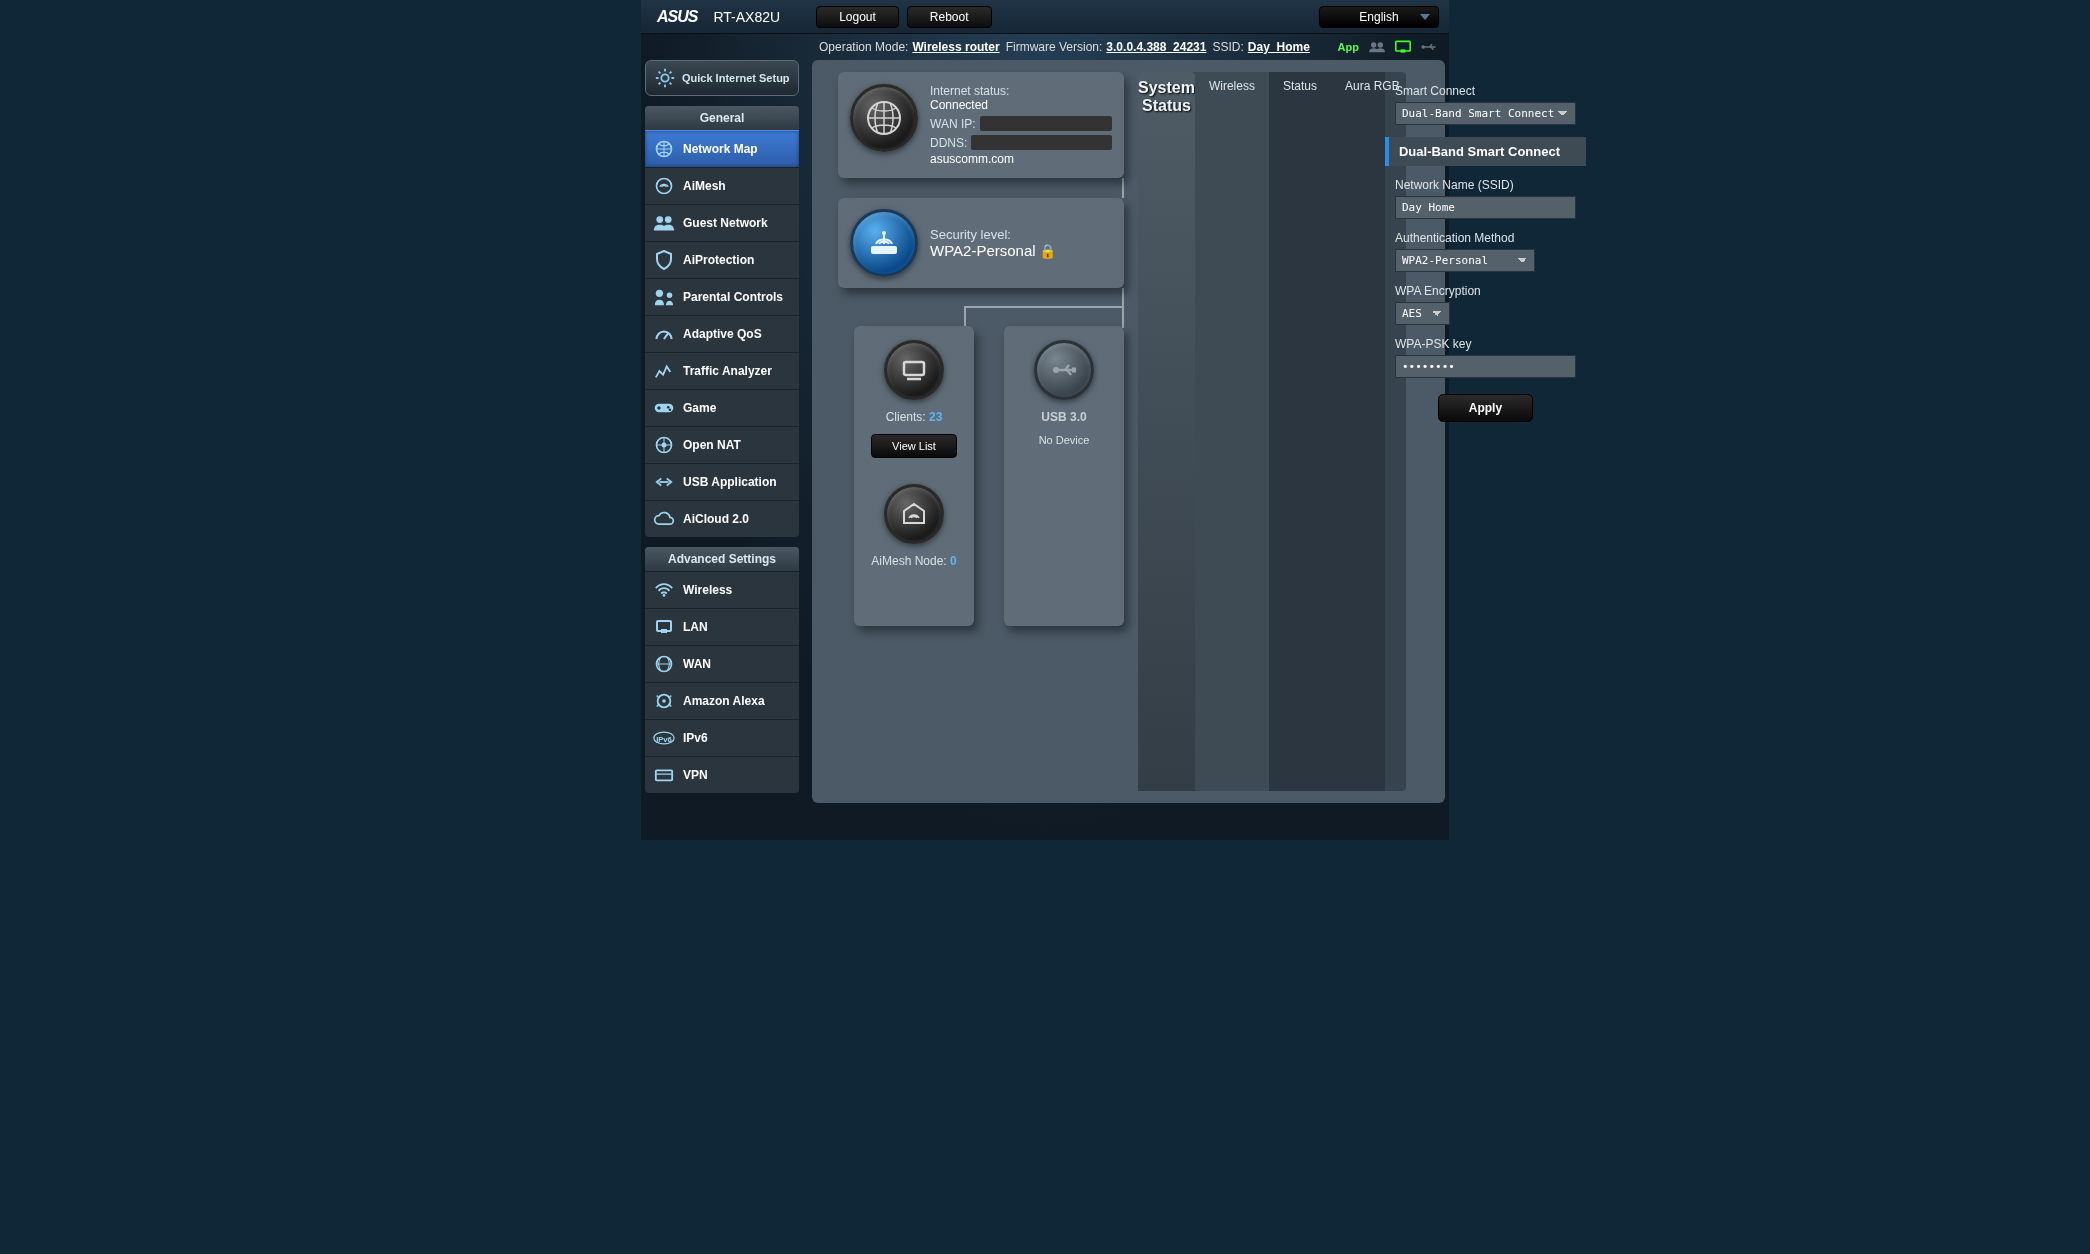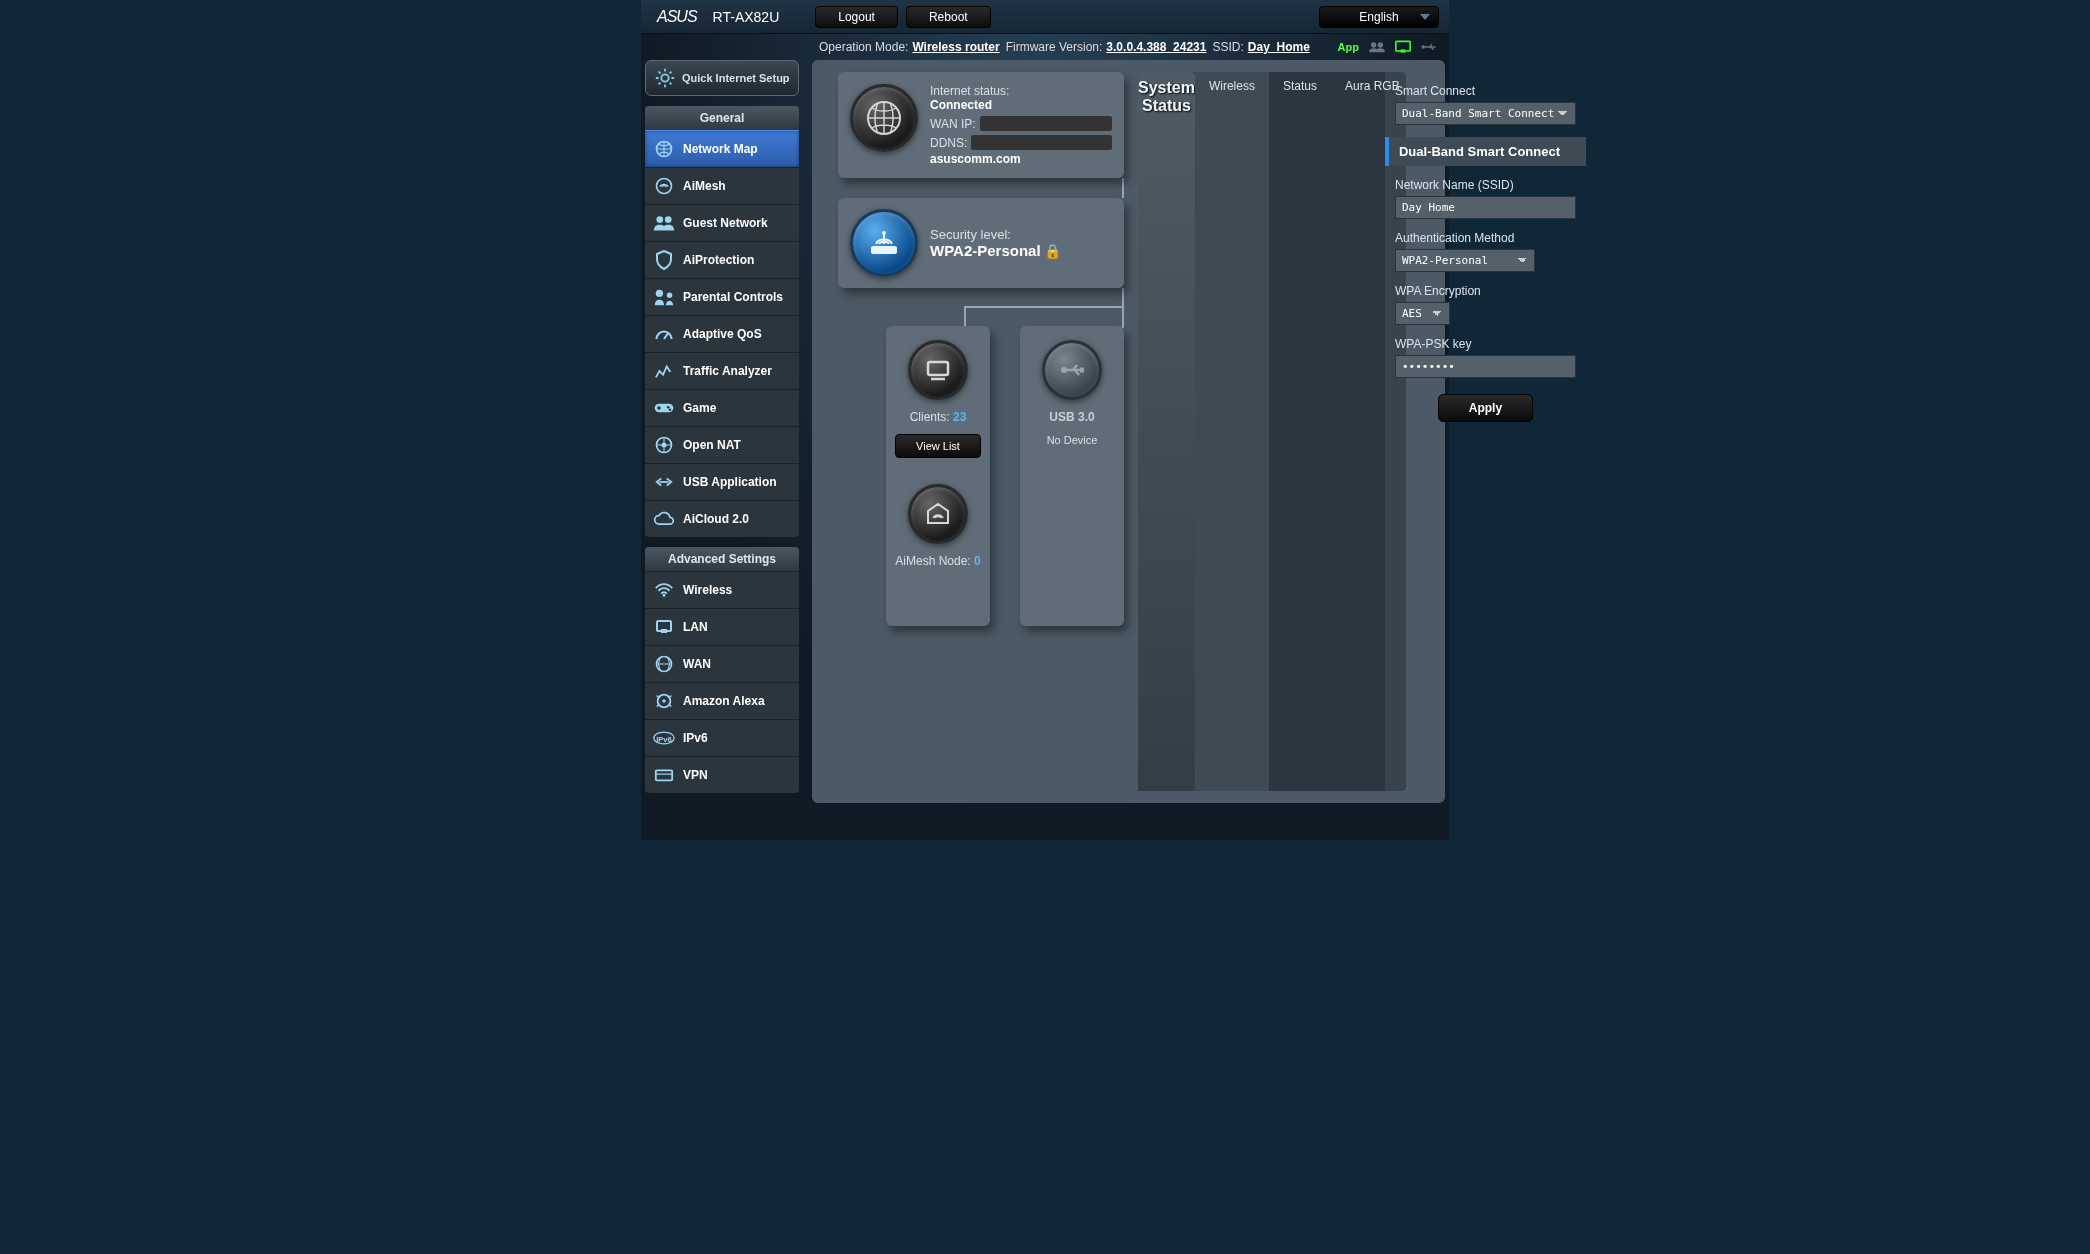--- a/index.html
+++ b/index.html
@@ -1,20 +1,20 @@
 <!DOCTYPE html>
 <html><head>
 <meta charset="utf-8">
 <style>
 *{box-sizing:border-box;margin:0;padding:0}
 body{background:#0f2736;font-family:Arial,Helvetica,sans-serif;font-size:13px;color:#fff}
 .page{width:808px;margin:0 auto;background:radial-gradient(ellipse at 50% 0%,#263f55 0%,#0f1a24 70%);min-height:840px;padding-bottom:20px}
 
 .topbar{height:34px;display:flex;align-items:center;gap:8px;padding:0 0 0 16px;background:linear-gradient(#1f3446,#162635);border-bottom:1px solid #0a1118}
-.logo{font-weight:400;font-style:italic;letter-spacing:-1px;font-size:16px}
+.logo{font-weight:700;font-style:italic;letter-spacing:-1px;font-size:16px}
 .model{font-size:14px;font-weight:normal;margin-left:8px}
 .btn-top{background:linear-gradient(#2a2a2a,#0d0d0d);border:1px solid #000;border-radius:4px;height:22px;padding:0 22px;color:#fff;font-size:12px;cursor:pointer}
 .lang-sel{margin-left:auto;margin-right:10px;background:linear-gradient(#1a1a1a,#000);border:1px solid #000;border-radius:4px;height:22px;width:120px;display:flex;align-items:center;justify-content:center;color:#fff;font-size:12px;position:relative;cursor:pointer}
 .lang-sel::after{content:'';position:absolute;right:8px;border-left:5px solid transparent;border-right:5px solid transparent;border-top:6px solid #5a7a9a}
 
 .infostrip{height:26px;display:flex;align-items:center;padding-left:178px;font-size:12px;color:#ddd}
 .infostrip .ul{text-decoration:underline;font-weight:bold;color:#fff;cursor:pointer}
 .infostrip .sp{margin-right:4px}
 .strip-icons{margin-left:auto;display:flex;gap:10px;padding-right:12px;align-items:center}
 .sicon{width:16px;height:14px}
@@ -34,30 +34,30 @@
 .center{flex:1;background:#4b5a66;border-radius:6px;display:flex;gap:14px;padding:12px}
 .mapcol{width:300px;display:flex;flex-direction:column;align-items:flex-end}
 .card{background:#606d78;border-radius:6px;box-shadow:4px 6px 8px rgba(0,0,0,.4);padding:12px;width:286px;position:relative}
 .card1{display:flex;align-items:flex-start;gap:12px;height:106px}
 .bigico{width:68px;height:68px;border-radius:50%;background:radial-gradient(circle at 35% 30%,#666,#1a1a1a 70%);border:3px solid #2a2a2a;display:flex;align-items:center;justify-content:center;flex-shrink:0;box-shadow:0 2px 6px rgba(0,0,0,.5),inset 0 2px 4px rgba(255,255,255,.2)}
 .bigico.blue{background:radial-gradient(circle at 35% 30%,#5aaff0,#0a4a8a 70%);border-color:#1a3a5a}
 .bigico.small{width:60px;height:60px}
 .bigico.dim{background:radial-gradient(circle at 35% 30%,#7a8690,#3a444c 70%);border-color:#2a3238}
 .card-info{flex:1;font-size:12px}
 .ci-label{color:#d8e0e6}
-.ci-val{color:#fff;font-weight:bold}
+.ci-val{color:#fff;font-weight:normal}
 .wip{display:flex;align-items:center;gap:4px;margin-top:4px}
 .blk{background:#333;height:15px;flex:1;border-radius:2px}
 .line-down{width:2px;height:20px;background:#9aa5ae}
 .card2{display:flex;align-items:center;gap:12px;height:90px}
 .sec-info{flex:1}
 .lock{color:#bbb;margin-left:4px;font-size:14px}
 .hconn{width:160px;height:22px;border:2px solid #9aa5ae;border-bottom:none;margin-top:-2px}
 .row2{display:flex;gap:30px;margin-top:-2px}
-.card-sm{background:#606d78;border-radius:6px;box-shadow:4px 6px 8px rgba(0,0,0,.4);padding:14px 8px;width:104px;display:flex;flex-direction:column;align-items:center;gap:10px;min-height:300px}
+.card-sm{background:#606d78;border-radius:6px;box-shadow:4px 6px 8px rgba(0,0,0,.4);padding:14px 8px;width:120px;display:flex;flex-direction:column;align-items:center;gap:10px;min-height:300px}
 .lbl{font-size:12px;color:#d8e0e6}
 .lbl .n{color:#5ab5f0;font-weight:bold}
 .viewlist{background:linear-gradient(#2a2a2a,#0a0a0a);border:1px solid #000;border-radius:4px;color:#fff;font-size:11px;padding:5px 20px;cursor:pointer}
 .nolabel{color:#c8d0d6;font-size:12px;font-weight:bold;text-align:center}
 .nodev{color:#d8e0e6;font-size:11px}
 
 .rpanel{width:268px;background:#37434d;border-radius:4px;display:flex;flex-direction:row}
 .rtitle{text-align:center;font-size:16px;font-weight:bold;color:#eef4f8;padding:7px 0;background:linear-gradient(#4f5c66,#333d46);border-radius:4px 4px 0 0;text-shadow:1px 1px 2px #000}
 .tabs{display:flex;background:#2b3640}
 .tab{flex:0 0 auto;padding:7px 14px;font-size:12px;color:#dde4e9;cursor:pointer}

